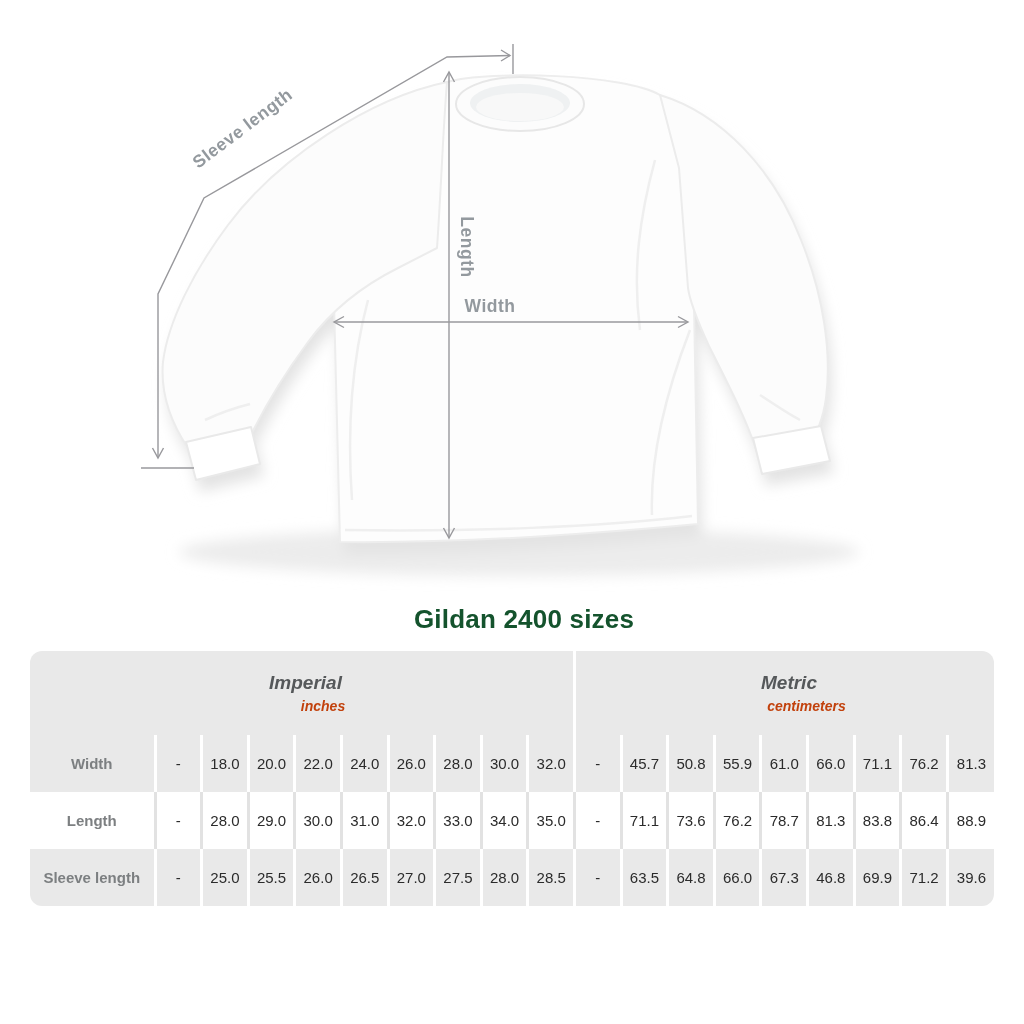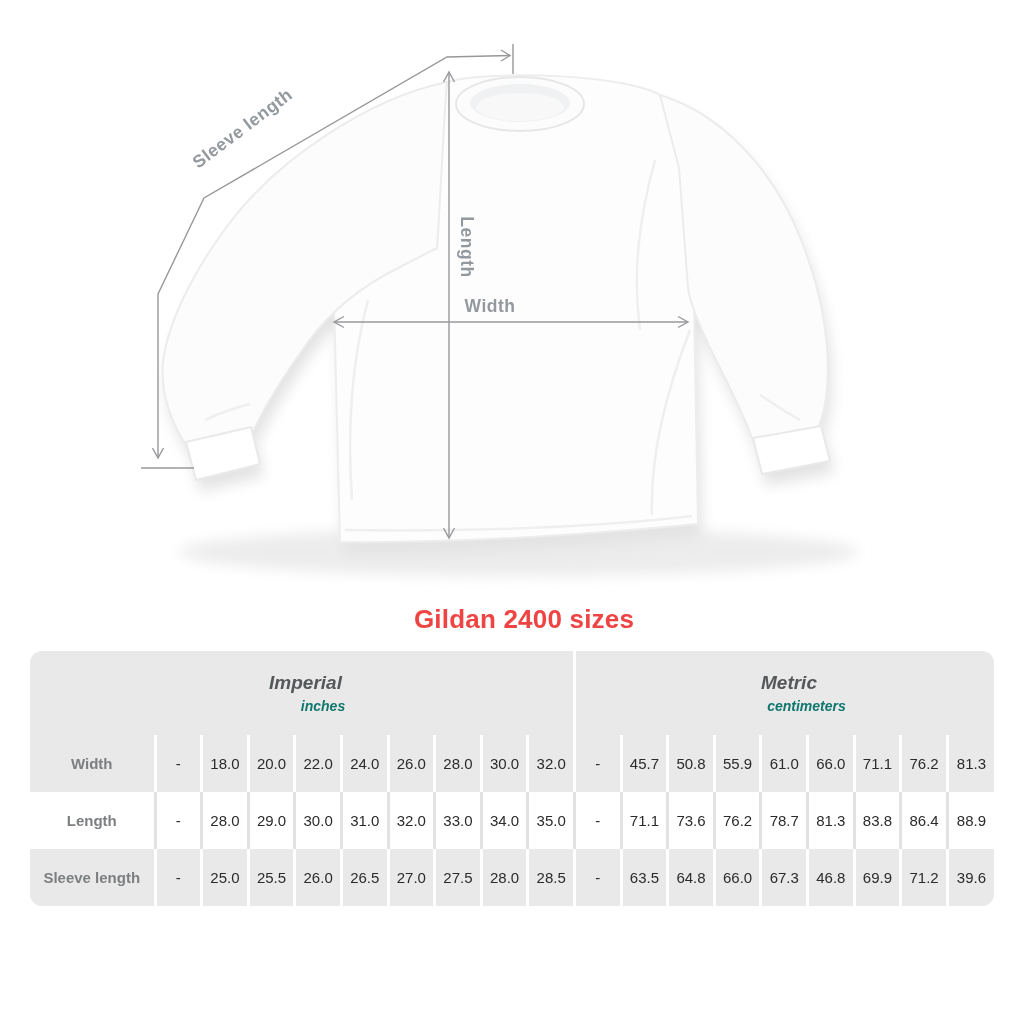--- a/index.html
+++ b/index.html
@@ -3,35 +3,35 @@
 <meta charset="utf-8">
 <style>
   html, body { margin:0; padding:0; background:#ffffff; }
   body { width:1024px; height:1024px; font-family:"Liberation Sans", sans-serif; }
   .page { position:relative; width:1024px; height:1024px; background:#ffffff; overflow:hidden; }
 
   .shirt-area { display:block; width:1024px; height:592px; }
 
   .page-title {
     margin:12px 0 6px; text-align:center;
-    font-size:26px; font-weight:bold; color:#ef4444; letter-spacing:.2px;padding-left:24px;
+    font-size:26px; font-weight:bold; color:#14532d; letter-spacing:.2px;padding-left:24px;
   }
   .subtitle {
     margin:0; text-align:center;
     font-size:15px; font-style:italic; color:#4e4e4e;
   }
 
   .table-wrap { width:964px; margin:16px auto 0; border-radius:12px; overflow:hidden; }
   table.size-table { width:100%; border-collapse:collapse; table-layout:fixed; }
   col.label-col { width:125px; }
 
   tr.group-row th { background:#e9e9e9; height:84px; vertical-align:middle; text-align:center; padding:0; }
   th.metric-group { border-left:3px solid #ffffff; }
   .g-label { font-size:19px; font-weight:bold; font-style:italic; color:#55585a;margin-left:8px; }
-  .g-sub   { font-size:14px; font-style:italic; color:#0f766e; margin-top:4px;margin-left:43px; }
+  .g-sub   { font-size:14px; font-style:italic; color:#c2410c; margin-top:4px;margin-left:43px; }
 
   tr.size-row { background:#ffffff; height:58px; }
   tr.size-row th { font-size:15px; font-weight:bold; color:#7c7f81; text-align:center; padding:0; }
   tr.size-row th + th { border-left:3px solid #e2e2e2; }
 
   tbody tr { height:57px; }
   tbody tr.stripe { background:#e9e9e9; }
   tbody tr.stripe th + td, tbody tr.stripe td + td { border-left:3px solid #ffffff; }
   tbody tr.plain  { background:#ffffff; }
   tbody tr.plain th + td, tbody tr.plain td + td { border-left:3px solid #e2e2e2; }

